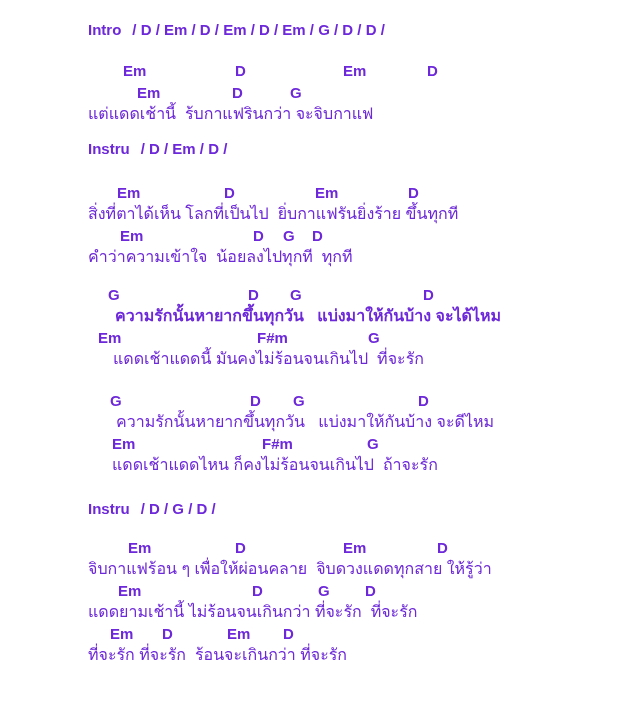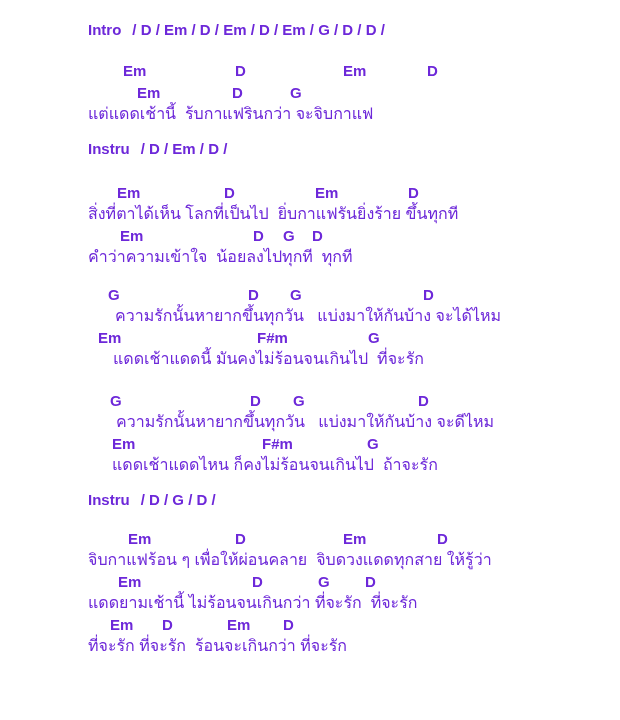--- a/index.html
+++ b/index.html
@@ -30,21 +30,21 @@
   }
   .chord-row { font-weight: 700; font-size: 15px; }
   .chord { position: absolute; top: 0; }
   .lyric-row { font-size: 16px; }
   .sec-1 { margin-top: 20px; }
   .sec-2 { margin-top: 14px; }
   .sec-3 { margin-top: 23px; }
   .sec-4 { margin-top: 16px; }
   .sec-5 { margin-top: 14px; }
   .sec-6 { margin-top: 20px; }
-  .sec-7 { margin-top: 14px; }
+  .sec-7 { margin-top: 23px; }
   .sec-8 { margin-top: 18px; }
 </style>
 </head>
 <body style="background: rgb(255, 255, 255);">
 
 <main class="page">
   <div class="sheet" id="sheet" style="color: #6d28d9;">
       <div class="heading sec-0"><span class="h-label">Intro</span><span class="h-prog">/ D / Em / D / Em / D / Em / G / D / D /</span></div>
       <div class="stanza sec-1">
         <div class="row chord-row"><span class="chord" style="left: 35px;">Em</span><span class="chord" style="left: 147px;">D</span><span class="chord" style="left: 255px;">Em</span><span class="chord" style="left: 339px;">D</span></div>
@@ -53,21 +53,21 @@
       </div>
       <div class="heading sec-2"><span class="h-label">Instru</span><span class="h-prog">/ D / Em / D /</span></div>
       <div class="stanza sec-3">
         <div class="row chord-row"><span class="chord" style="left: 29px;">Em</span><span class="chord" style="left: 136px;">D</span><span class="chord" style="left: 227px;">Em</span><span class="chord" style="left: 320px;">D</span></div>
         <div class="row lyric-row">สิ่งที่ตาได้เห็น โลกที่เป็นไป  ยิ่บกาแฟรันยิ่งร้าย ขึ้นทุกที</div>
         <div class="row chord-row"><span class="chord" style="left: 32px;">Em</span><span class="chord" style="left: 165px;">D</span><span class="chord" style="left: 195px;">G</span><span class="chord" style="left: 224px;">D</span></div>
         <div class="row lyric-row">คำว่าความเข้าใจ  น้อยลงไปทุกที  ทุกที</div>
       </div>
       <div class="stanza sec-4">
         <div class="row chord-row"><span class="chord" style="left: 20px;">G</span><span class="chord" style="left: 160px;">D</span><span class="chord" style="left: 202px;">G</span><span class="chord" style="left: 335px;">D</span></div>
-        <div class="row lyric-row" style="padding-left: 27px;">ความรักนั้นหายากขึ้นทุกวัน   แบ่งมาให้กันบ้าง จะได้ไหม</div>
+        <div class="row lyric-row" style="padding-left: 27px; font-weight: bold;">ความรักนั้นหายากขึ้นทุกวัน   แบ่งมาให้กันบ้าง จะได้ไหม</div>
         <div class="row chord-row"><span class="chord" style="left: 10px;">Em</span><span class="chord" style="left: 169px;">F#m</span><span class="chord" style="left: 280px;">G</span></div>
         <div class="row lyric-row" style="padding-left: 25px;">แดดเช้าแดดนี้ มันคงไม่ร้อนจนเกินไป  ที่จะรัก</div>
       </div>
       <div class="stanza sec-6">
         <div class="row chord-row"><span class="chord" style="left: 22px;">G</span><span class="chord" style="left: 162px;">D</span><span class="chord" style="left: 205px;">G</span><span class="chord" style="left: 330px;">D</span></div>
         <div class="row lyric-row" style="padding-left: 28px;">ความรักนั้นหายากขึ้นทุกวัน   แบ่งมาให้กันบ้าง จะดีไหม</div>
         <div class="row chord-row"><span class="chord" style="left: 24px;">Em</span><span class="chord" style="left: 174px;">F#m</span><span class="chord" style="left: 279px;">G</span></div>
         <div class="row lyric-row" style="padding-left: 24px;">แดดเช้าแดดไหน ก็คงไม่ร้อนจนเกินไป  ถ้าจะรัก</div>
       </div>
       <div class="heading sec-7"><span class="h-label">Instru</span><span class="h-prog">/ D / G / D /</span></div>

